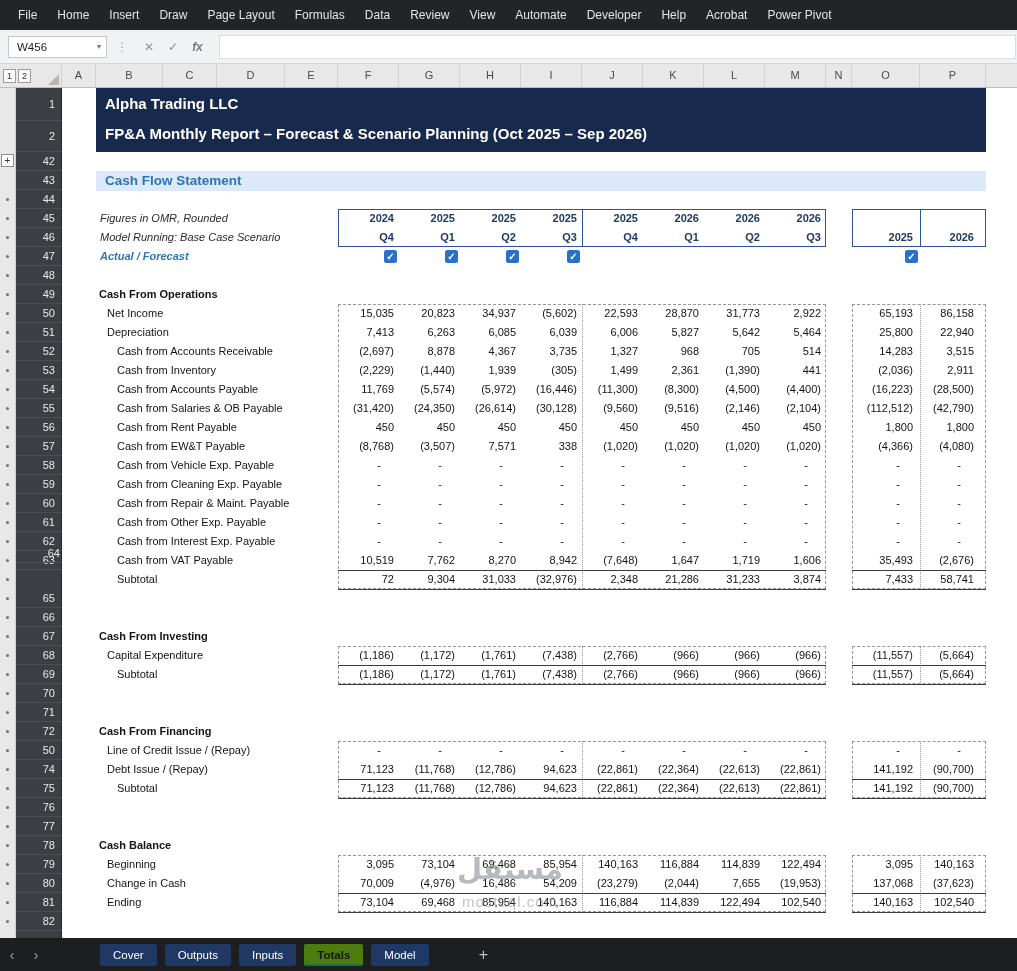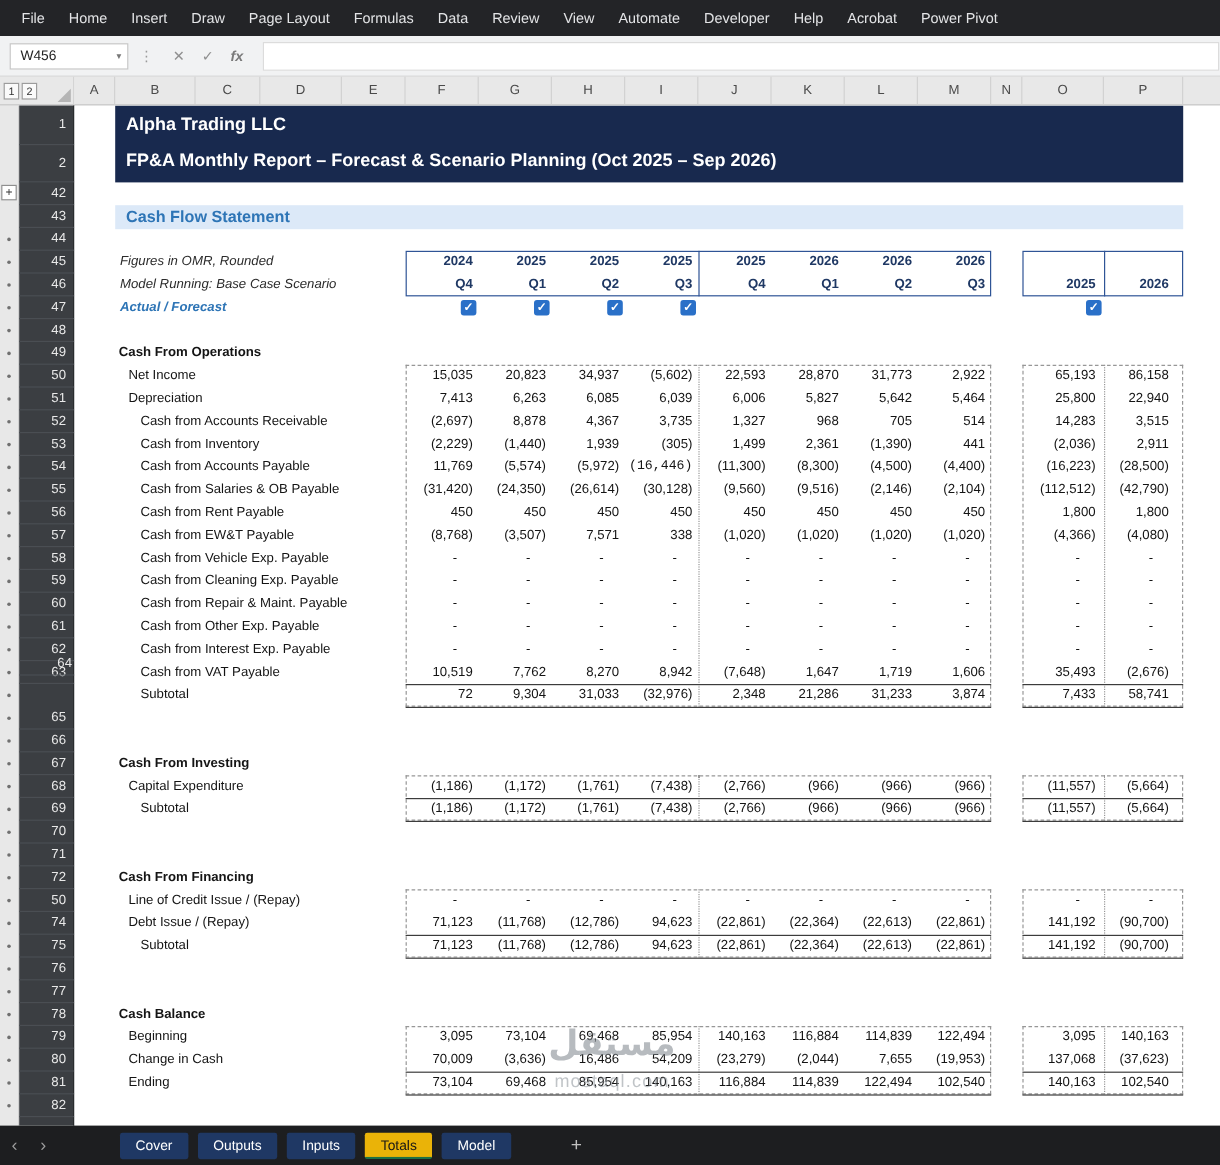--- a/index.html
+++ b/index.html
@@ -48,21 +48,21 @@
 .sline{position:absolute;height:0;border-top:1px solid #3c3c3c}
 .cb{position:absolute;width:13px;height:13px;background:#2a70c8;border-radius:2.5px;color:#fff;font-size:10px;line-height:13px;text-align:center;font-weight:bold}
 .watermark{position:absolute;left:378px;top:764px;width:140px;text-align:center;opacity:.55;pointer-events:none}
 .wm-ar{font-family:"DejaVu Sans",sans-serif;font-size:29px;font-weight:bold;color:#7e858c}
 .wm-en{font-size:15px;color:#8d949b;letter-spacing:1px;margin-top:7px}
 
 .tabbar{position:absolute;left:0;top:938px;width:100%;height:33px;background:#1d1e20;display:flex;align-items:center}
 .nav{color:#9d9d9d;font-size:15px;width:24px;text-align:center;line-height:33px}
 .tabs{display:flex;margin-left:52px}
 .stab{height:22px;line-height:22px;padding:0 13px;font-size:11.5px;margin-right:8px;background:#1f3864;color:#fff;border-radius:2px}
-.stab.active{background:#eab308;color:#161616;font-weight:normal;border-bottom:2.5px solid #1e7145}
+.stab.active{background:#4d7c0f;color:#161616;font-weight:bold;border-bottom:2.5px solid #1e7145}
 .addtab{color:#c0c0c0;font-size:16px;margin-left:42px}
 </style>
 </head>
 <body>
 
 <div class="app">
 
   <div class="ribbon" id="ribbon-tabs">
       <div class="rtab">File</div>
       <div class="rtab">Home</div>
@@ -319,21 +319,21 @@
         <div class="cell" style="left: 520px; top: 273px; width: 61px; padding-right: 5px;">1,499</div>
         <div class="cell" style="left: 581px; top: 273px; width: 61px; padding-right: 5px;">2,361</div>
         <div class="cell" style="left: 642px; top: 273px; width: 61px; padding-right: 5px;">(1,390)</div>
         <div class="cell" style="left: 703px; top: 273px; width: 61px; padding-right: 5px;">441</div>
         <div class="cell" style="left: 790px; top: 273px; width: 68px; padding-right: 7px;">(2,036)</div>
         <div class="cell" style="left: 858px; top: 273px; width: 66px; padding-right: 12px;">2,911</div>
         <div class="lab" style="left: 55px; top: 292px;">Cash from Accounts Payable</div>
         <div class="cell" style="left: 276px; top: 292px; width: 61px; padding-right: 5px;">11,769</div>
         <div class="cell" style="left: 337px; top: 292px; width: 61px; padding-right: 5px;">(5,574)</div>
         <div class="cell" style="left: 398px; top: 292px; width: 61px; padding-right: 5px;">(5,972)</div>
-        <div class="cell" style="left: 459px; top: 292px; width: 61px; padding-right: 5px; font-family: Liberation Mono, monospace;">(16,446)</div>
+        <div class="cell" style="left: 459px; top: 292px; width: 61px; padding-right: 5px;">(16,446)</div>
         <div class="cell" style="left: 520px; top: 292px; width: 61px; padding-right: 5px;">(11,300)</div>
         <div class="cell" style="left: 581px; top: 292px; width: 61px; padding-right: 5px;">(8,300)</div>
         <div class="cell" style="left: 642px; top: 292px; width: 61px; padding-right: 5px;">(4,500)</div>
         <div class="cell" style="left: 703px; top: 292px; width: 61px; padding-right: 5px;">(4,400)</div>
         <div class="cell" style="left: 790px; top: 292px; width: 68px; padding-right: 7px;">(16,223)</div>
         <div class="cell" style="left: 858px; top: 292px; width: 66px; padding-right: 12px;">(28,500)</div>
         <div class="lab" style="left: 55px; top: 311px;">Cash from Salaries &amp; OB Payable</div>
         <div class="cell" style="left: 276px; top: 311px; width: 61px; padding-right: 5px;">(31,420)</div>
         <div class="cell" style="left: 337px; top: 311px; width: 61px; padding-right: 5px;">(24,350)</div>
         <div class="cell" style="left: 398px; top: 311px; width: 61px; padding-right: 5px;">(26,614)</div>
@@ -507,21 +507,21 @@
         <div class="cell" style="left: 398px; top: 767px; width: 61px; padding-right: 5px;">69,468</div>
         <div class="cell" style="left: 459px; top: 767px; width: 61px; padding-right: 5px;">85,954</div>
         <div class="cell" style="left: 520px; top: 767px; width: 61px; padding-right: 5px;">140,163</div>
         <div class="cell" style="left: 581px; top: 767px; width: 61px; padding-right: 5px;">116,884</div>
         <div class="cell" style="left: 642px; top: 767px; width: 61px; padding-right: 5px;">114,839</div>
         <div class="cell" style="left: 703px; top: 767px; width: 61px; padding-right: 5px;">122,494</div>
         <div class="cell" style="left: 790px; top: 767px; width: 68px; padding-right: 7px;">3,095</div>
         <div class="cell" style="left: 858px; top: 767px; width: 66px; padding-right: 12px;">140,163</div>
         <div class="lab" style="left: 45px; top: 786px;">Change in Cash</div>
         <div class="cell" style="left: 276px; top: 786px; width: 61px; padding-right: 5px;">70,009</div>
-        <div class="cell" style="left: 337px; top: 786px; width: 61px; padding-right: 5px;">(3,636)</div>
+        <div class="cell" style="left: 337px; top: 786px; width: 61px; padding-right: 5px;">(4,976)</div>
         <div class="cell" style="left: 398px; top: 786px; width: 61px; padding-right: 5px;">16,486</div>
         <div class="cell" style="left: 459px; top: 786px; width: 61px; padding-right: 5px;">54,209</div>
         <div class="cell" style="left: 520px; top: 786px; width: 61px; padding-right: 5px;">(23,279)</div>
         <div class="cell" style="left: 581px; top: 786px; width: 61px; padding-right: 5px;">(2,044)</div>
         <div class="cell" style="left: 642px; top: 786px; width: 61px; padding-right: 5px;">7,655</div>
         <div class="cell" style="left: 703px; top: 786px; width: 61px; padding-right: 5px;">(19,953)</div>
         <div class="cell" style="left: 790px; top: 786px; width: 68px; padding-right: 7px;">137,068</div>
         <div class="cell" style="left: 858px; top: 786px; width: 66px; padding-right: 12px;">(37,623)</div>
         <div class="lab" style="left: 45px; top: 805px;">Ending</div>
         <div class="cell" style="left: 276px; top: 805px; width: 61px; padding-right: 5px;">73,104</div>

